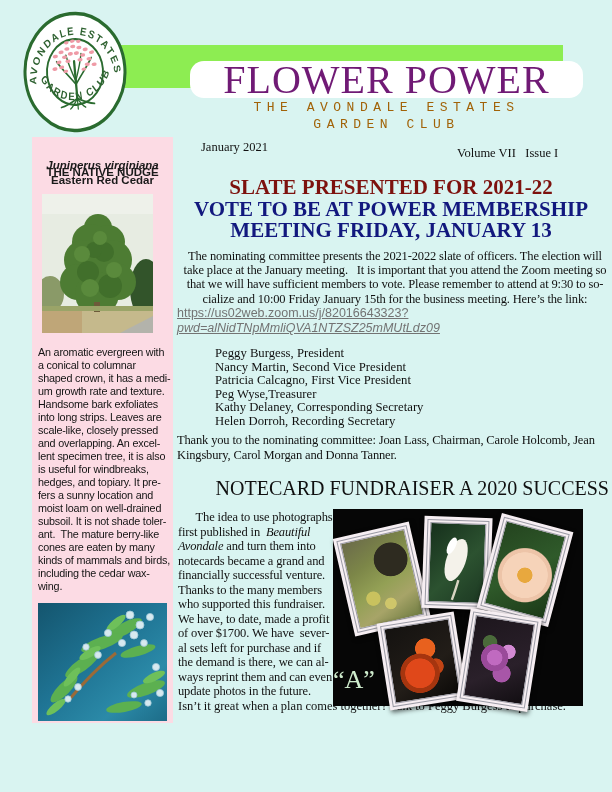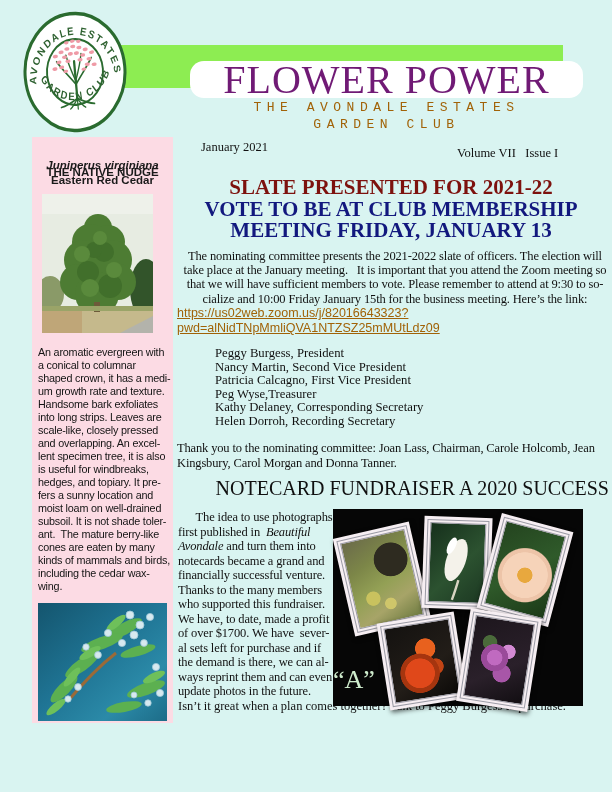--- a/index.html
+++ b/index.html
@@ -58,26 +58,26 @@
   .h-red{left:173px;top:176px;width:436px;text-align:center;
     font-size:21px;font-weight:bold;line-height:22px;color:#7d120e;}
   .h-blue{left:173px;width:436px;text-align:center;
     font-size:21px;font-weight:bold;line-height:22px;color:#12187e;}
   .h-blue1{top:198px;}
   .h-blue2{top:219px;}
   .art-body{left:177px;top:249px;width:436px;
     font-size:12.5px;line-height:14.2px;letter-spacing:-0.15px;text-align:center;}
   .zoom-link{
     font-family:"Liberation Sans","DejaVu Sans",sans-serif;
-    font-size:12.5px;color:#a16207;text-decoration:underline;
+    font-size:12.5px;color:#737373;text-decoration:underline;
   }
   .link1{left:177px;top:306px;}
-  .link2{left:177px;top:321px;}
+  .link2{left:177px;top:321px;font-style:italic;}
   .officers{left:215px;top:347px;font-size:12.7px;line-height:13.5px;}
-  .thanks{left:177px;top:433px;width:436px;font-size:12.5px;line-height:14.6px;letter-spacing:-0.15px;margin-top:8px;}
+  .thanks{left:177px;top:433px;width:436px;font-size:12.5px;line-height:14.6px;letter-spacing:-0.15px;}
 
   
   .nc-head{left:173px;top:477px;width:436px;text-align:right;
     font-size:20px;line-height:22px;color:#101010;}
   .nc-body{left:178px;top:510px;width:160px;
     font-size:12.5px;line-height:14.5px;letter-spacing:-0.15px;}
   .nc-body .ital{font-style:italic;}
   .closing{left:178px;top:699px;width:434px;font-size:12.5px;}
 
   
@@ -286,21 +286,21 @@
         <circle cx="30" cy="96" r="3.2"></circle>
         <circle cx="118" cy="64" r="3.6"></circle>
       <circle cx="122" cy="90" r="3.6"></circle>
         <circle cx="110" cy="100" r="3.2"></circle>
         <circle cx="96" cy="92" r="3"></circle>
     </g>
   </svg>
 </div>
 
 <div class="abs h-red">SLATE PRESENTED FOR 2021-22</div>
-<div class="abs h-blue h-blue1">VOTE TO BE AT CLUB MEMBERSHIP</div>
+<div class="abs h-blue h-blue1">VOTE TO BE AT POWER MEMBERSHIP</div>
 <div class="abs h-blue h-blue2">MEETING FRIDAY, JANUARY 13</div>
 
 <div class="abs art-body pre">The nominating committee presents the 2021-2022 slate of officers. The election will
 take place at the January meeting.   It is important that you attend the Zoom meeting so
 that we will have sufficient members to vote. Please remember to attend at 9:30 to so-
 cialize and 10:00 Friday January 15th for the business meeting. Here’s the link:</div>
 
 <a class="abs zoom-link link1" href="#">https://us02web.zoom.us/j/82016643323?</a>
 <a class="abs zoom-link link2" href="#">pwd=alNidTNpMmliQVA1NTZSZ25mMUtLdz09</a>
 

